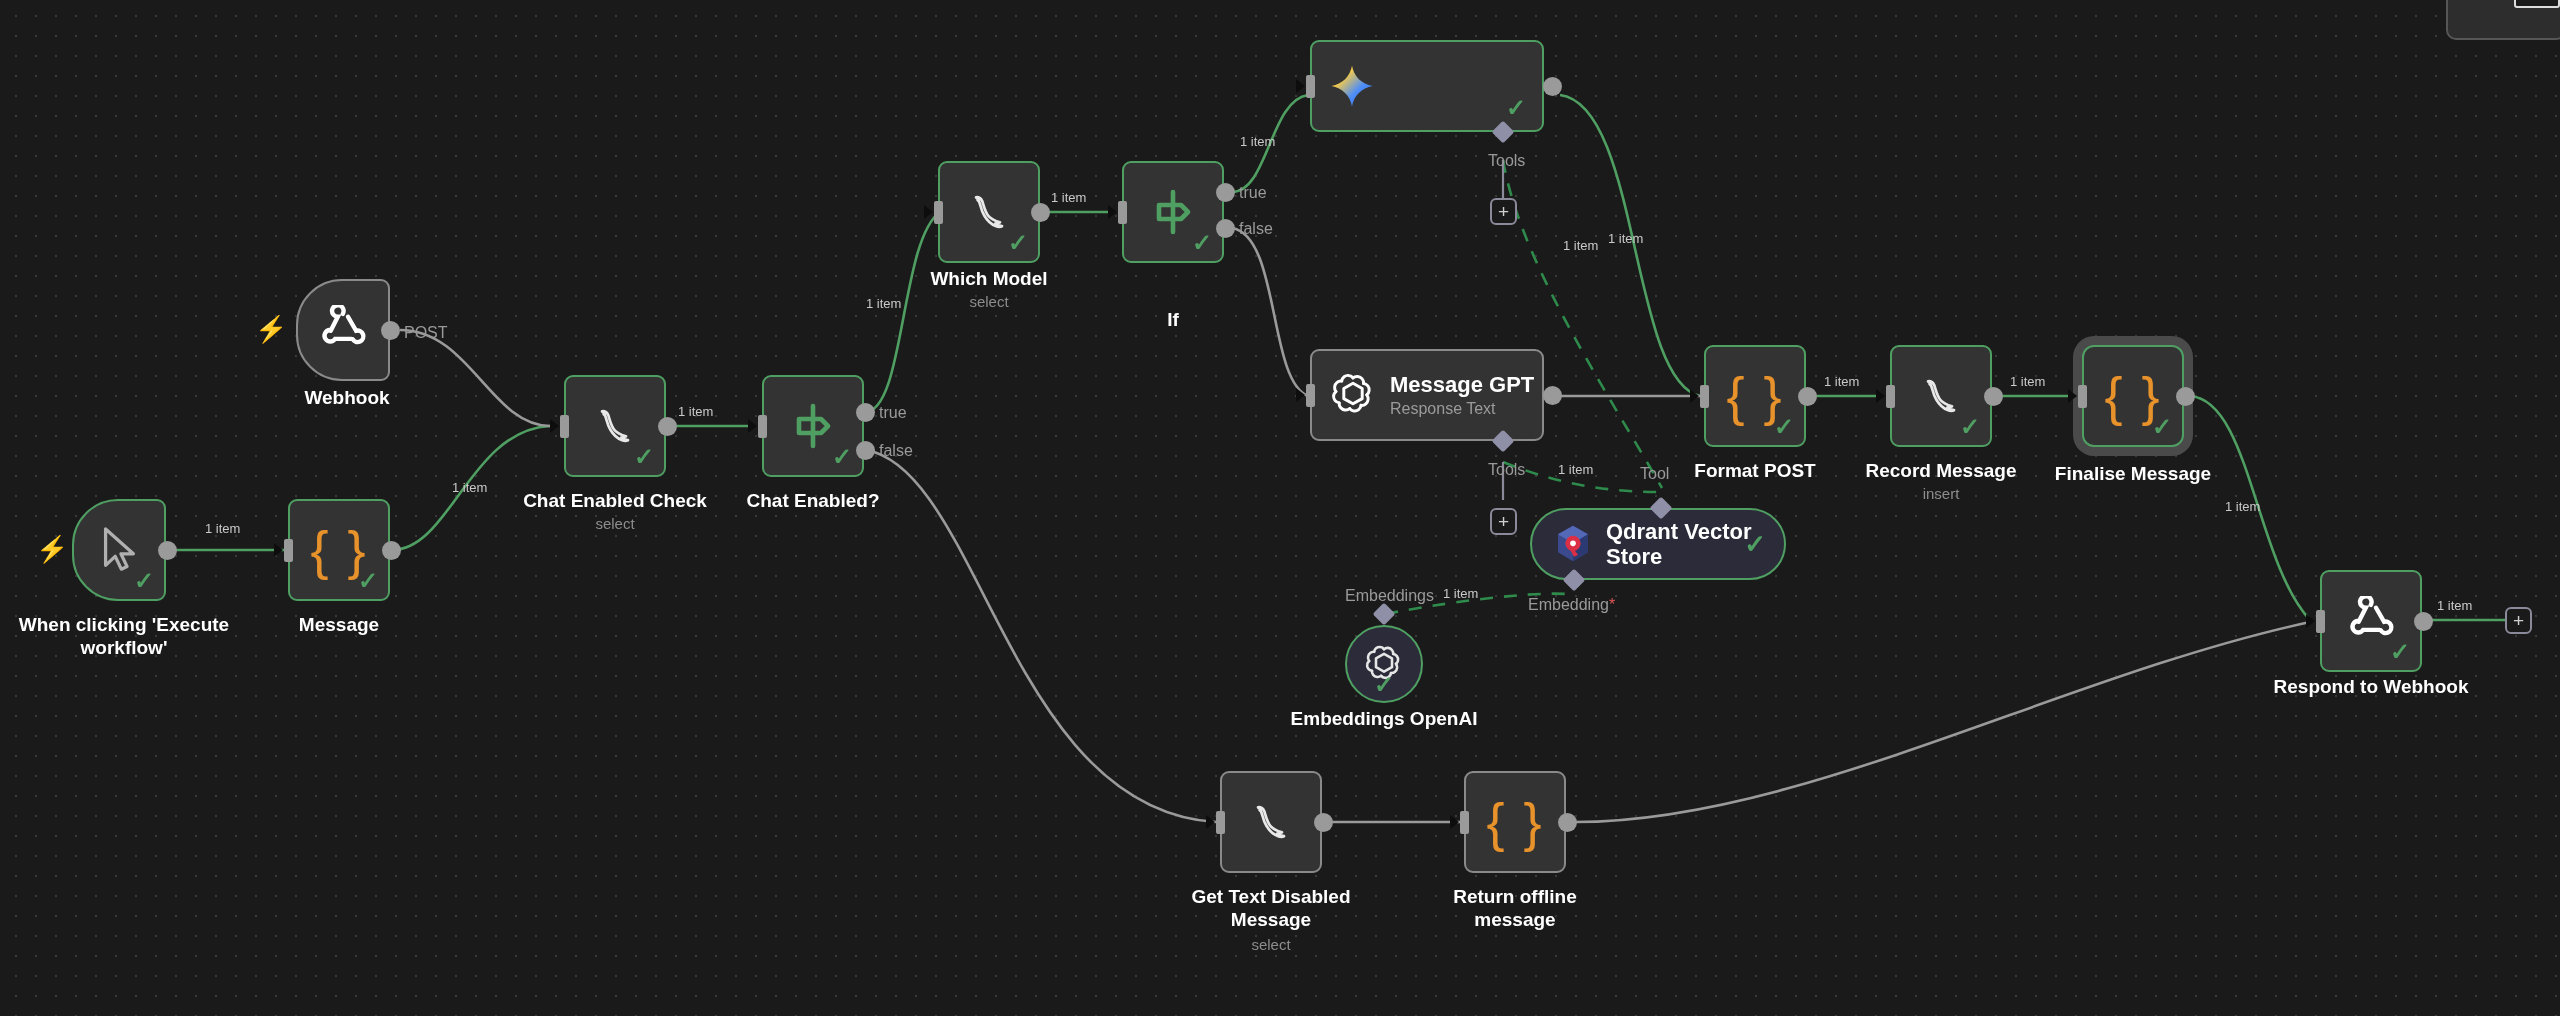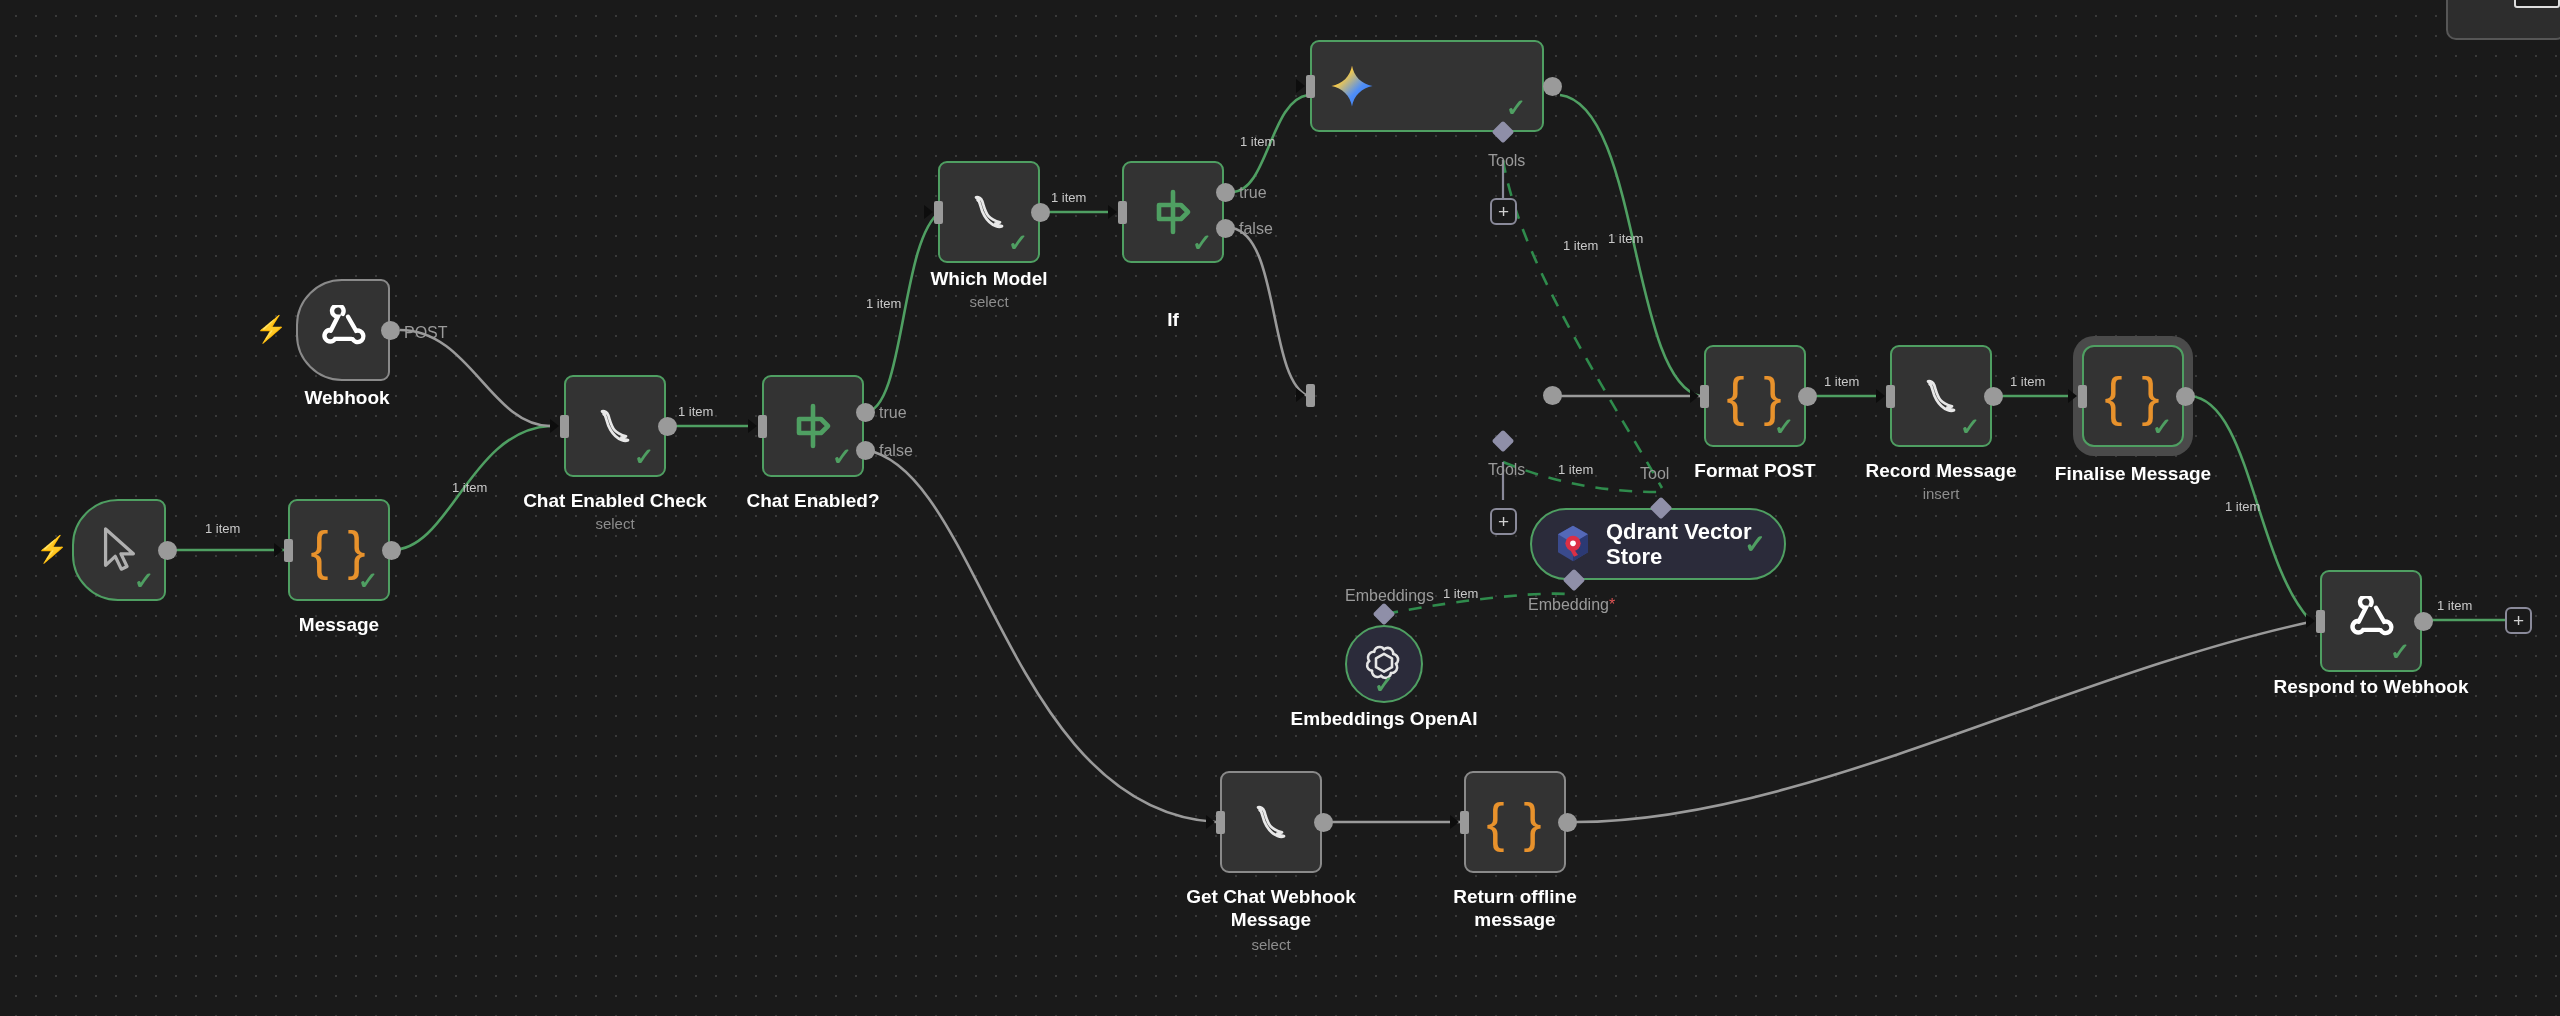--- a/index.html
+++ b/index.html
@@ -199,20 +199,22 @@
   <div class="bolt" style="left:36px; top:536px;">⚡</div>
   <div class="node trigger ok" style="left:72px; top:499px;">
     <span class="icon">
       <svg width="46" height="52" viewBox="0 0 24 26">
           <path d="M5 2 L5 21 L10 16.3 L13.2 23 L16.2 21.6 L13 15 L19.5 15 Z" fill="none" stroke="#b0b0b0" stroke-width="1.7" stroke-linejoin="round"></path>
         </svg>
     </span>
     <span class="chk">✓</span>
   </div>
   <div class="port-out" style="left:158px; top:541px;"></div>
+  <div class="caption" style="left:0px; top:614px; width:248px;">When clicking 'Execute
+workflow'</div>
   <div class="edge-label" style="left:205px; top:521px;">1 item</div>
 
   <div class="node sq ok" style="left:288px; top:499px;">
     <span class="brace">{ }</span>
     <span class="chk">✓</span>
   </div>
   <div class="port-in" style="left:284px; top:539px;"></div>
   <div class="port-arrow" style="left:274px; top:543px;"></div>
   <div class="port-out" style="left:382px; top:541px;"></div>
   <div class="caption" style="left:239px; top:614px; width:200px;">Message</div>
@@ -318,20 +320,42 @@
   </div>
   <div class="port-in" style="left:1306px; top:75px;"></div>
   <div class="port-arrow" style="left:1296px; top:79px;"></div>
   <div class="port-out" style="left:1543px; top:77px;"></div>
   <div class="port-diamond" style="left:1495px; top:124px;"></div>
   <div class="port-label" style="left:1488px; top:152px;">Tools</div>
   <div class="plus-stub" style="left:1490px; top:198px;">+</div>
   <div class="edge-label" style="left:1563px; top:238px;">1 item</div>
   <div class="edge-label" style="left:1608px; top:231px;">1 item</div>
 
+  <div class="node wide" style="left:1310px; top:349px;">
+    <span class="icon">
+      <svg width="46" height="46" viewBox="0 0 24 24">
+        <path d="M12 2.4 a3.1 3.1 0 0 1 2.7 1.6 a3.1 3.1 0 0 1 3.6 1.4 a3.1 3.1 0 0 1 -0.2 3.5 a3.1 3.1 0 0 1 0.2 3.5 M12 2.4 a3.1 3.1 0 0 0 -2.7 1.6 a3.1 3.1 0 0 0 -3.6 1.4" fill="none" stroke="none"></path>
+        <g fill="none" stroke="#ffffff" stroke-width="1.55" stroke-linejoin="round" stroke-linecap="round">
+          <path d="M12 3.1 C13.4 1.9 15.6 2.1 16.8 3.6 C17.4 4.3 17.6 5.2 17.5 6"></path>
+          <path d="M17.5 6 C19.3 6.2 20.7 7.9 20.4 9.8 C20.3 10.7 19.8 11.4 19.2 11.9"></path>
+          <path d="M19.2 11.9 C20.3 13.3 20.1 15.5 18.6 16.7 C17.9 17.3 17 17.5 16.2 17.4"></path>
+          <path d="M16.2 17.4 C16 19.2 14.3 20.6 12.4 20.3 C11.5 20.2 10.8 19.7 10.3 19.1"></path>
+          <path d="M10.3 19.1 C8.9 20.2 6.7 20 5.5 18.5 C4.9 17.8 4.7 16.9 4.8 16.1"></path>
+          <path d="M4.8 16.1 C3 15.9 1.6 14.2 1.9 12.3 C2 11.4 2.5 10.7 3.1 10.2"></path>
+          <path d="M3.1 10.2 C2 8.8 2.2 6.6 3.7 5.4 C4.4 4.8 5.3 4.6 6.1 4.7"></path>
+          <path d="M6.1 4.7 C6.3 2.9 8 1.5 9.9 1.8 C10.8 1.9 11.5 2.4 12 3.1"></path>
+          <path d="M7.2 8.6 L12 5.9 L16.8 8.6 L16.8 13.9 L12 16.6 L7.2 13.9 Z"></path>
+        </g>
+      </svg>
+    </span>
+    <span class="wide-text">
+      <span class="node-title">Message GPT</span>
+      <span class="node-sub">Response Text</span>
+    </span>
+  </div>
   <div class="port-in" style="left:1306px; top:384px;"></div>
   <div class="port-arrow" style="left:1296px; top:388px;"></div>
   <div class="port-out" style="left:1543px; top:386px;"></div>
   <div class="port-diamond" style="left:1495px; top:433px;"></div>
   <div class="port-label" style="left:1488px; top:461px;">Tools</div>
   <div class="plus-stub" style="left:1490px; top:508px;">+</div>
   <div class="edge-label" style="left:1558px; top:462px;">1 item</div>
 
   <div class="node pill ok" style="left:1530px; top:508px;">
     <span class="icon">
@@ -435,21 +459,21 @@
     <span class="icon">
       <svg width="52" height="48" viewBox="0 0 26 24">
         <path d="M6.5 4.6 c1.3 -0.3 2.6 0.6 3.1 1.9 c0.9 2.6 1.4 5.6 3.3 7.7 c1.5 1.7 3.6 2.4 5.6 3.0 c-0.7 0.4 -1.5 0.5 -2.3 0.5 c0.9 0.9 2.1 1.2 3.3 1.4 c-1.0 0.5 -2.2 0.3 -3.2 -0.1 c-2.4 -0.9 -4.3 -2.9 -5.6 -5.1 c-1.0 -1.7 -1.6 -3.6 -2.1 -5.5 c-0.3 -1.2 -0.6 -2.5 -1.6 -3.3 c-0.2 -0.2 -0.5 -0.3 -0.5 -0.5 z" fill="none" stroke="#e8e8e8" stroke-width="1.35" stroke-linejoin="round"></path>
         <circle cx="7.6" cy="6.1" r="0.85" fill="#e8e8e8"></circle>
       </svg>
     </span>
   </div>
   <div class="port-in" style="left:1216px; top:811px;"></div>
   <div class="port-arrow" style="left:1206px; top:815px;"></div>
   <div class="port-out" style="left:1314px; top:813px;"></div>
-  <div class="caption" style="left:1171px; top:886px; width:200px;">Get Chat Webhook
+  <div class="caption" style="left:1171px; top:886px; width:200px;">Get Text Disabled
 Message</div>
   <div class="subcaption" style="left:1171px; top:936px; width:200px;">select</div>
 
   <div class="node sq" style="left:1464px; top:771px;">
     <span class="brace">{ }</span>
   </div>
   <div class="port-in" style="left:1460px; top:811px;"></div>
   <div class="port-arrow" style="left:1450px; top:815px;"></div>
   <div class="port-out" style="left:1558px; top:813px;"></div>
   <div class="caption" style="left:1415px; top:886px; width:200px;">Return offline message</div>

